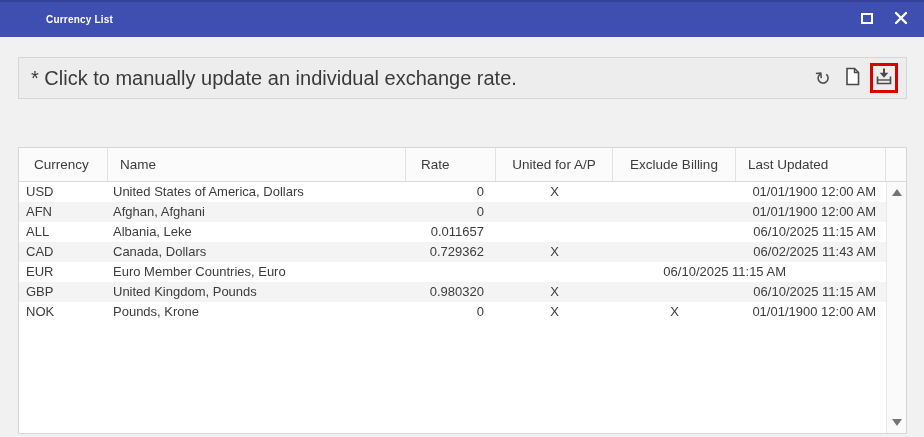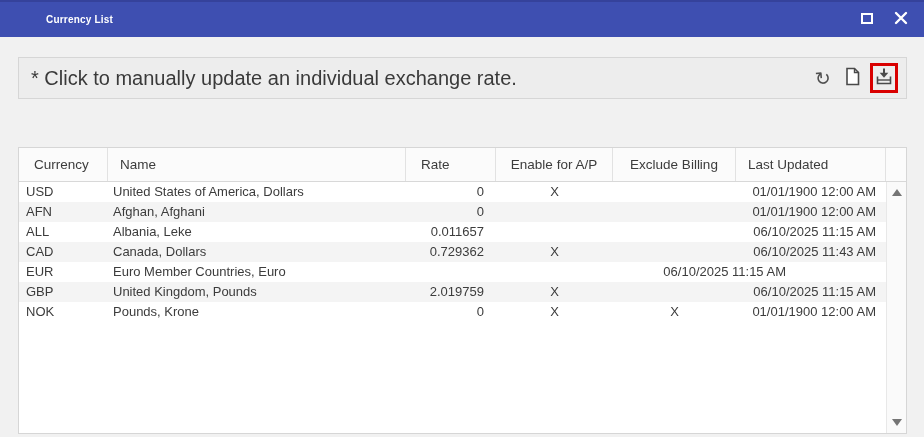--- a/index.html
+++ b/index.html
@@ -223,21 +223,21 @@
       </button>
     </span>
   </div>
 </div>
 
 <div class="grid">
   <div class="grid-header">
     <div class="hcell c-currency">Currency</div>
     <div class="hcell c-name">Name</div>
     <div class="hcell c-rate">Rate</div>
-    <div class="hcell c-enable">Enable for A/P</div>
+    <div class="hcell c-enable">United for A/P</div>
     <div class="hcell c-exclude">Exclude Billing</div>
     <div class="hcell c-updated">Last Updated</div>
     <div class="hcell c-stub"></div>
   </div>
 
   <div class="grid-body">
     <div class="rows-area">
 
       <div class="grid-row">
         <div class="cell c-currency">USD</div>
@@ -265,35 +265,35 @@
         <div class="cell c-exclude"></div>
         <div class="cell c-updated">06/10/2025 11:15 AM</div>
       </div>
 
       <div class="grid-row">
         <div class="cell c-currency">CAD</div>
         <div class="cell c-name">Canada, Dollars</div>
         <div class="cell c-rate">0.729362</div>
         <div class="cell c-enable">X</div>
         <div class="cell c-exclude"></div>
-        <div class="cell c-updated">06/10/2025 11:43 AM</div>
+        <div class="cell c-updated">06/02/2025 11:43 AM</div>
       </div>
 
       <div class="grid-row">
         <div class="cell c-currency">EUR</div>
         <div class="cell c-name">Euro Member Countries, Euro</div>
         <div class="cell c-enable"></div>
         <div class="cell c-exclude"></div>
         <div class="cell c-updated">06/10/2025 11:15 AM</div>
       </div>
 
       <div class="grid-row">
         <div class="cell c-currency">GBP</div>
         <div class="cell c-name">United Kingdom, Pounds</div>
-        <div class="cell c-rate">2.019759</div>
+        <div class="cell c-rate">0.980320</div>
         <div class="cell c-enable">X</div>
         <div class="cell c-exclude"></div>
         <div class="cell c-updated">06/10/2025 11:15 AM</div>
       </div>
 
       <div class="grid-row">
         <div class="cell c-currency">NOK</div>
         <div class="cell c-name">Pounds, Krone</div>
         <div class="cell c-rate">0</div>
         <div class="cell c-enable">X</div>

